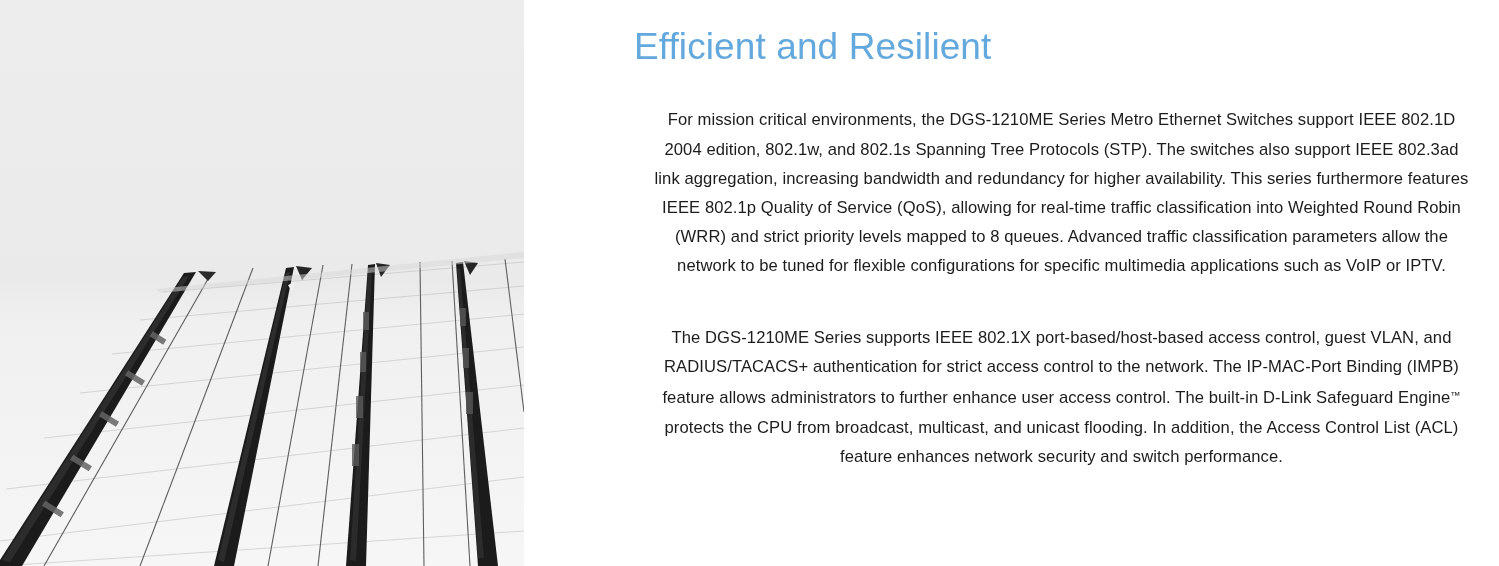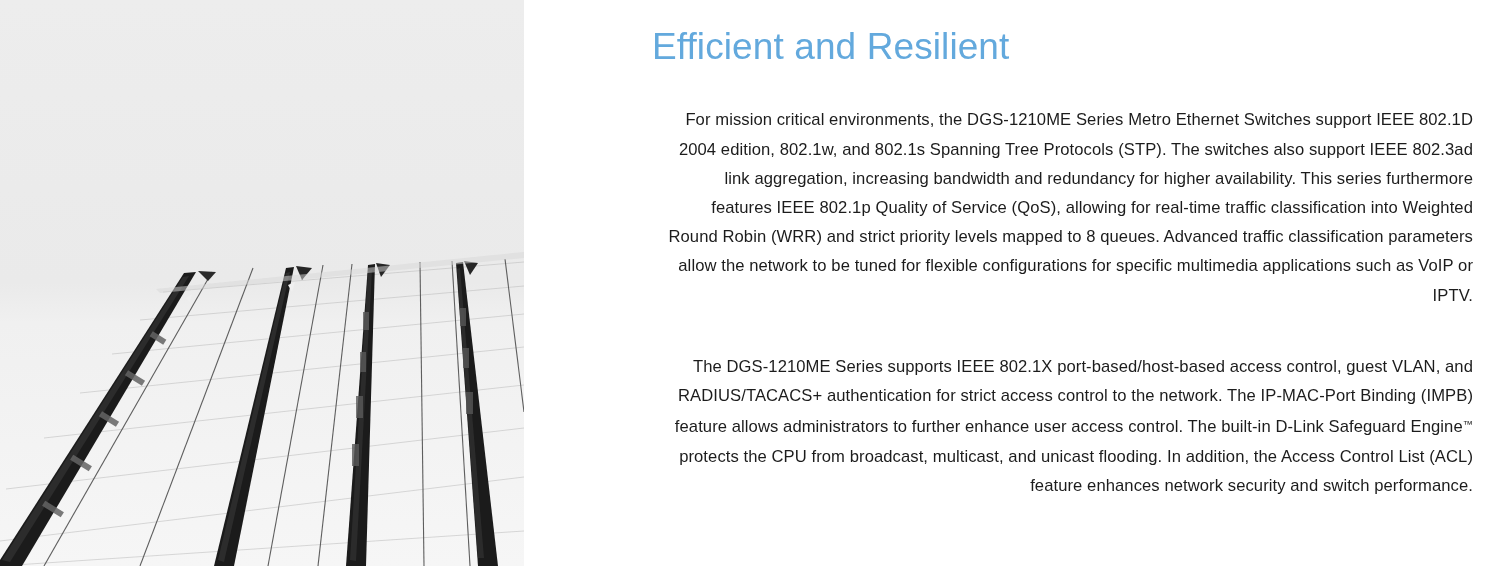--- a/index.html
+++ b/index.html
@@ -14,21 +14,20 @@
     font-family: "Liberation Sans", sans-serif;
     overflow: hidden;
   }
   .page {
     position: relative;
     width: 1499px;
     height: 566px;
     display: flex;
     align-items: flex-start;
     background: #ffffff;
-    gap: 18px;
   }
 
   
   .photo-pane {
     position: relative;
     width: 524px;
     height: 566px;
     flex: 0 0 524px;
     background: #ebebeb;
     overflow: hidden;
@@ -68,21 +67,21 @@
   }
   .section.second h2.heading {
     margin-bottom: 36px;
   }
   p.body-copy {
     margin: 16px;
     font-size: 16.6px;
     line-height: 29.2px;
     color: #1c1c1c;
     letter-spacing: 0.005em;
-    text-align: right;
+    text-align: center;
   }
   sup.tm {
     font-size: 0.62em;
     vertical-align: 0.42em;
     letter-spacing: 0;
   }
 </style>
 </head>
 <body>
 

